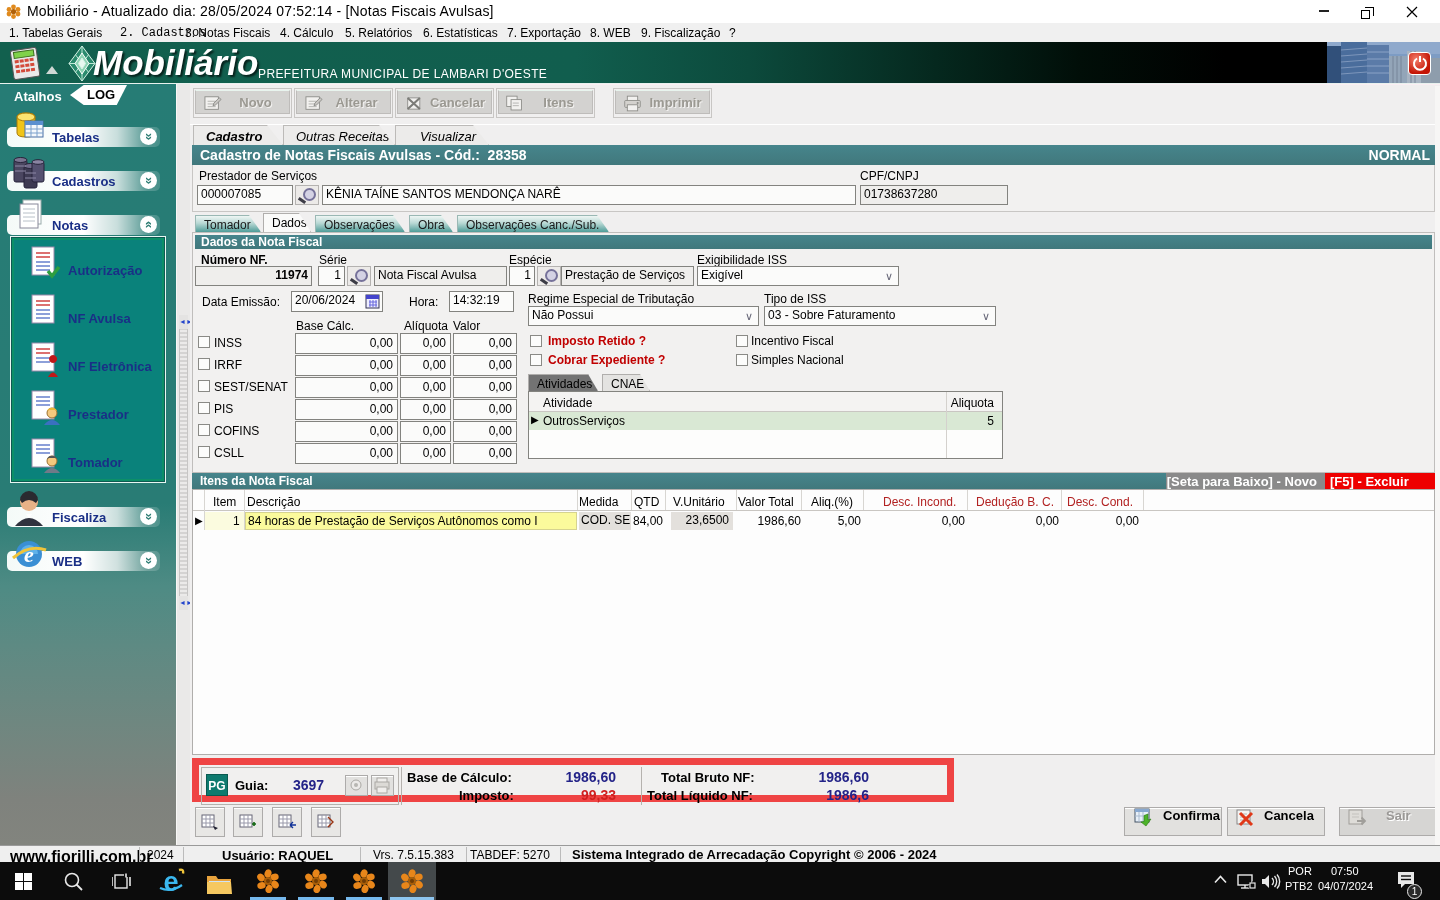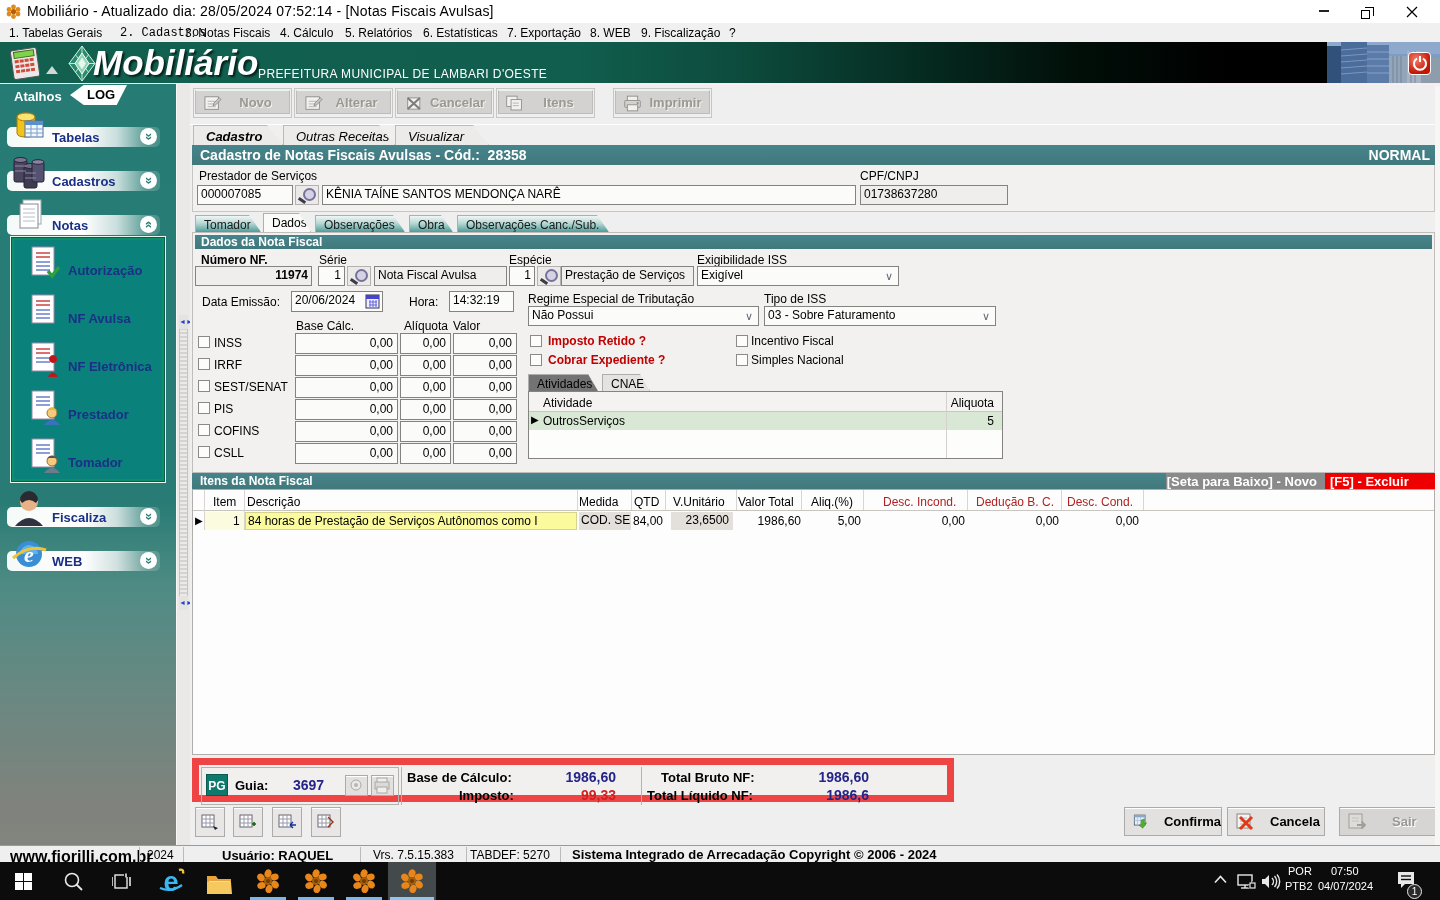--- a/index.html
+++ b/index.html
@@ -33,21 +33,21 @@
 .mbtn::after { content:""; position:absolute; left:7px; top:2px; width:9px; height:9px; border:2px solid #76729a; border-radius:50%; background:#d4d2e4; }
 .mbtn::before { content:""; position:absolute; left:2px; top:13px; width:8px; height:3px; background:#3c3c46; transform:rotate(35deg); }
 .cb { width:12px; height:12px; background:#fcfcfb; border:1px solid #8a8a86; }
 .taxr { left:101px; width:260px; height:22px; }
 .taxr i { position:absolute; top:0; height:21px; background:#fbfbfa; border:1px solid #83837f; text-align:right; padding:2px 4px 0 0; box-sizing:border-box; font-style:normal; }
 .taxr i:nth-child(1) { left:1px; width:103px; }
 .taxr i:nth-child(2) { left:106px; width:51px; }
 .taxr i:nth-child(3) { left:159px; width:64px; }
 .combo::after { content:"\2228"; position:absolute; right:5px; top:1px; color:#667; font-size:11px; }
 .red2 { color:#b22222; }
-.btn3 { height:26px; display:flex; align-items:center; gap:15px; padding-left:7px; font-size:13px; }
+.btn3 { height:26px; display:flex; align-items:flex-start; gap:9px; padding-left:7px; font-size:13px; }
 .trayt { color:#fff; font-size:11px; }
 .navb { width:30px; height:30px; display:flex; align-items:center; justify-content:center; background:#e8e7e5; }
 </style>
 </head>
 <body>
 <div id="root">
 
 <div class="abs" id="titlebar" style="left:0;top:0;width:1440px;height:23px;background:#ffffff;">
   <svg class="abs" style="left:6px;top:4px" width="15" height="15" viewBox="0 0 15 15">
     <g fill="#e08a1e">
@@ -375,21 +375,21 @@
   <svg class="abs" style="left:433px;top:10px" width="19" height="19" viewBox="0 0 22 21">
         <rect x="5" y="2" width="12" height="6" fill="#f2f1ef" stroke="#8b8b87"></rect>
         <rect x="2" y="7" width="18" height="8" rx="1" fill="#d4d2ce" stroke="#8b8b87"></rect>
         <rect x="5" y="12" width="12" height="7" fill="#f2f1ef" stroke="#8b8b87"></rect>
         <circle cx="17" cy="10" r="1.2" fill="#8b8b87"></circle>
       </svg>
 
   <div class="abs" style="left:0;top:40px;width:1250px;height:22px;background:#f0efef;border-top:1px solid #fff;"></div>
   <div class="abs otab" style="left:3px;width:90px;"><b><i>Cadastro</i></b></div>
   <div class="abs otab" style="left:93px;width:112px;"><i>Outras Receitas</i></div>
-  <div class="abs otab" style="left:205px;width:94px;"><i>Visualizar</i></div>
+  <div class="abs otab" style="left:205px;width:94px;text-align:center;"><i>Visualizar</i></div>
 
   <div class="abs tealband" style="left:2px;top:61px;width:1243px;height:20px;font-size:14px;">
     <span class="abs" style="left:8px;top:2px;">Cadastro de Notas Fiscais Avulsas - Cód.:&nbsp; 28358</span>
     <span class="abs" style="right:5px;top:2px;">NORMAL</span>
   </div>
 
   <div class="abs" style="left:2px;top:81px;width:1243px;height:47px;background:#f2f1f0;border:1px solid #c8c6c4;border-top:none;">
     <span class="abs" style="left:6px;top:4px;">Prestador de Serviços</span>
     <span class="abs" style="left:667px;top:4px;">CPF/CNPJ</span>
     <div class="abs sunken2 field" style="left:4px;top:20px;width:96px;height:20px;">000007085</div>

